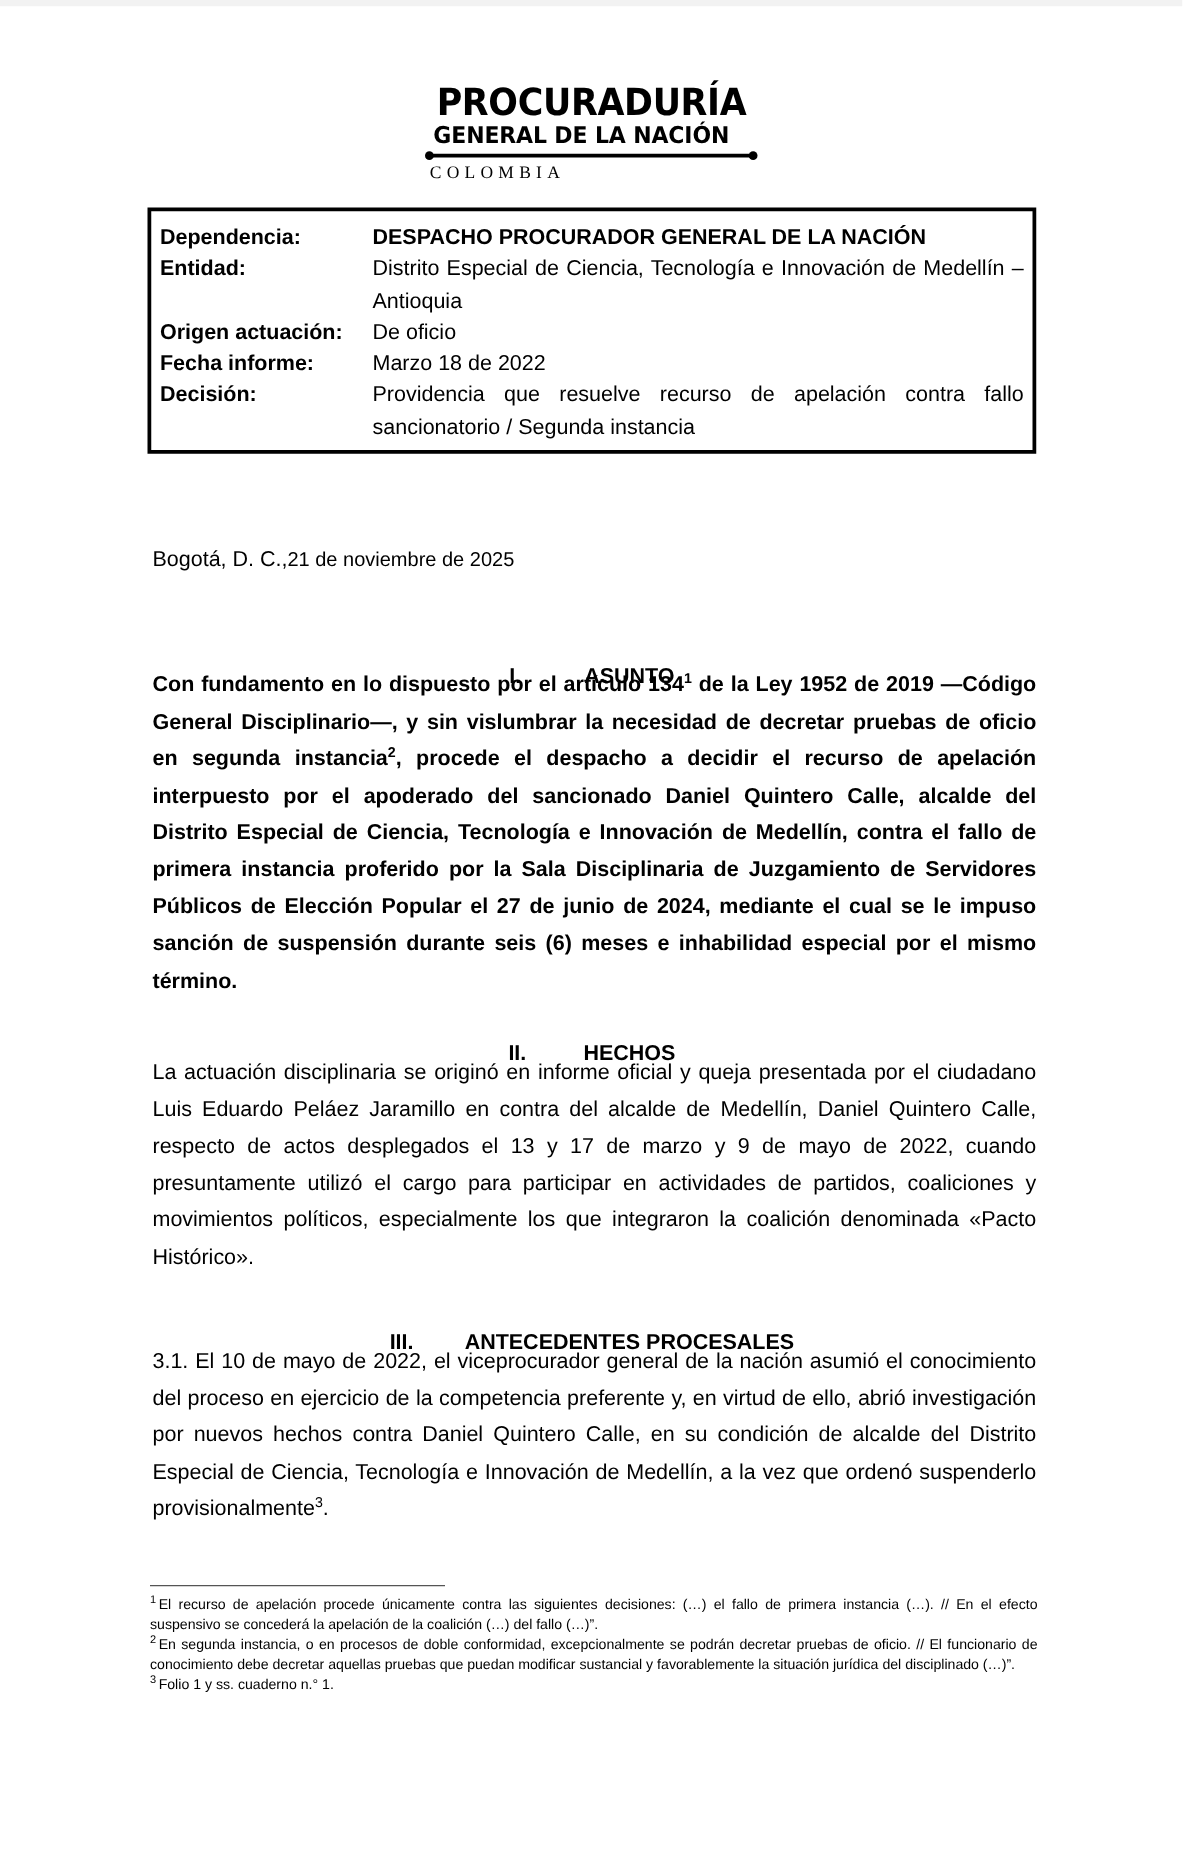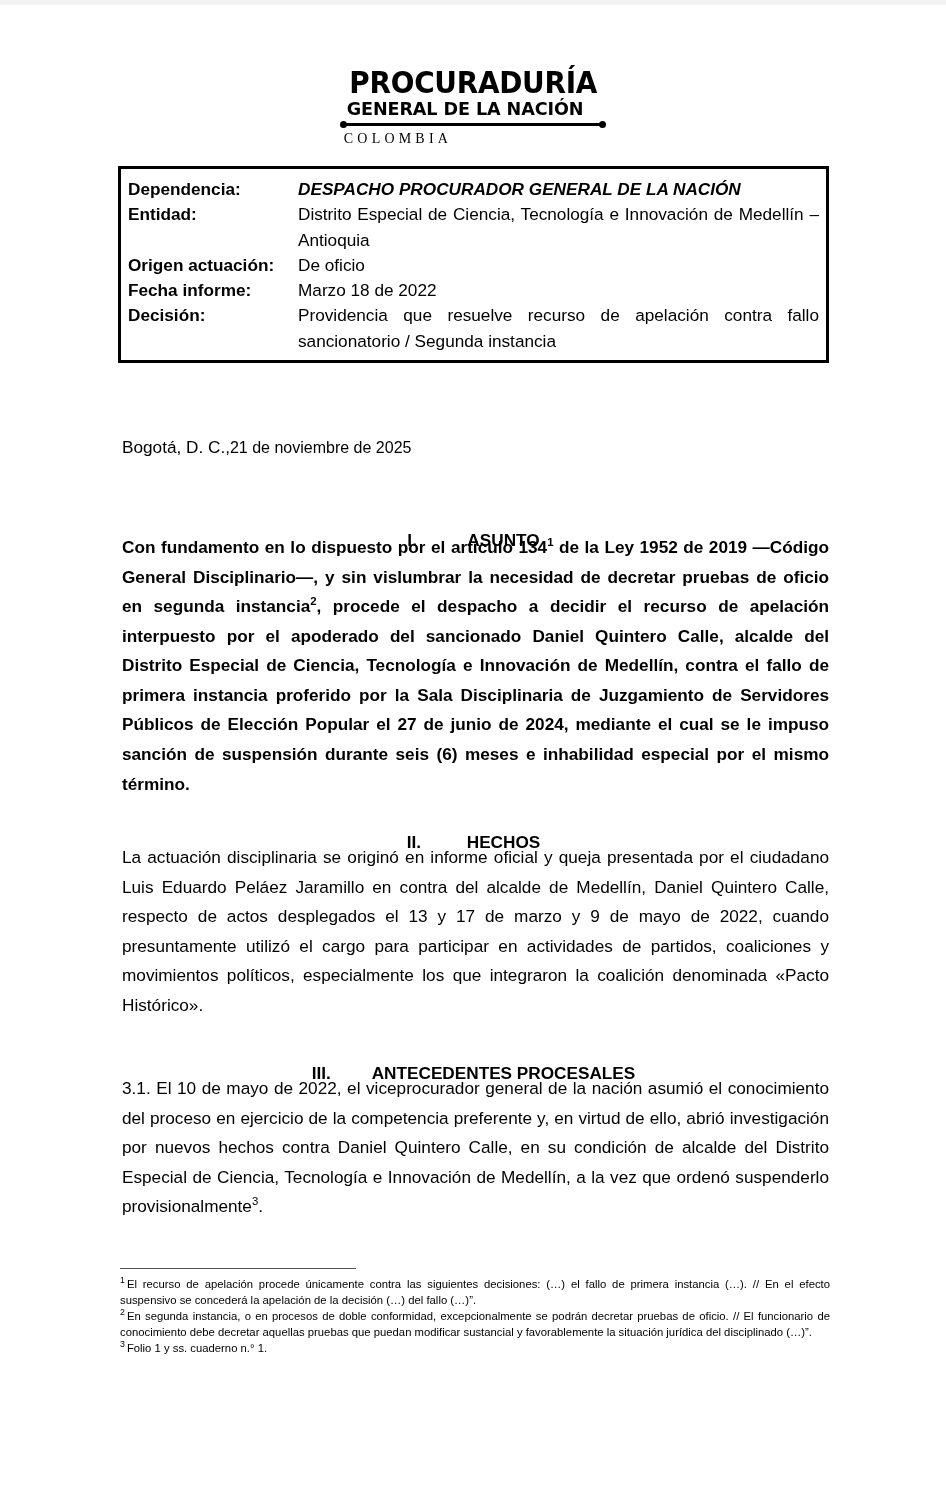--- a/index.html
+++ b/index.html
@@ -119,21 +119,21 @@
   .hlabel {
     flex: 0 0 170px;
     font-weight: 700;
     white-space: nowrap;
   }
   .hvalue {
     flex: 1 1 auto;
     text-align: justify;
     text-justify: inter-word;
   }
-  .hvalue.bold { font-weight: 700; font-style: italic; }
+  .hvalue.bold { font-weight: 700; }
   .hvalue.justified {
     text-align-last: left;
   }
 
   
   .dateline {
     position: absolute;
     top: 435px;
     left: 122px;
     font-size: 17.2px;
@@ -275,19 +275,19 @@
     <span class="num">III.</span><span class="sh-gap"></span><span>ANTECEDENTES PROCESALES</span>
   </div>
 
   <div class="para" id="para-3">
     <span>3.1. El 10 de mayo de 2022, el viceprocurador general de la nación asumió el conocimiento del proceso en ejercicio de la competencia preferente y, en virtud de ello, abrió investigación por nuevos hechos contra Daniel Quintero Calle, en su condición de alcalde del Distrito Especial de Ciencia, Tecnología e Innovación de Medellín, a la vez que ordenó suspenderlo provisionalmente</span><sup>3</sup><span>.</span>
   </div>
 
   <div class="footnotes">
     <div class="fn-rule"></div>
     <div id="footnote-list">
-        <p class="fn"><sup>1</sup><span>El recurso de apelación procede únicamente contra las siguientes decisiones: (…) el fallo de primera instancia (…). // En el efecto suspensivo se concederá la apelación de la decisión (…) del fallo (…)”.</span></p>
+        <p class="fn"><sup>1</sup><span>El recurso de apelación procede únicamente contra las siguientes decisiones: (…) el fallo de primera instancia (…). // En el efecto suspensivo se concederá la apelación de la coalición (…) del fallo (…)”.</span></p>
         <p class="fn"><sup>2</sup><span>En segunda instancia, o en procesos de doble conformidad, excepcionalmente se podrán decretar pruebas de oficio. // El funcionario de conocimiento debe decretar aquellas pruebas que puedan modificar sustancial y favorablemente la situación jurídica del disciplinado (…)”.</span></p>
         <p class="fn"><sup>3</sup><span>Folio 1 y ss. cuaderno n.° 1.</span></p>
       </div>
   </div>
 
 </div>
 
 </body></html>

